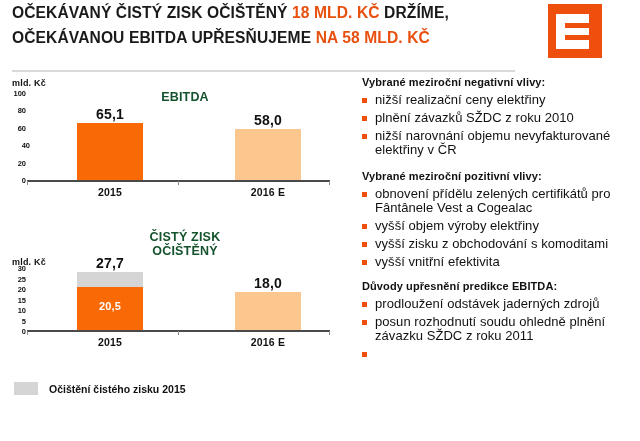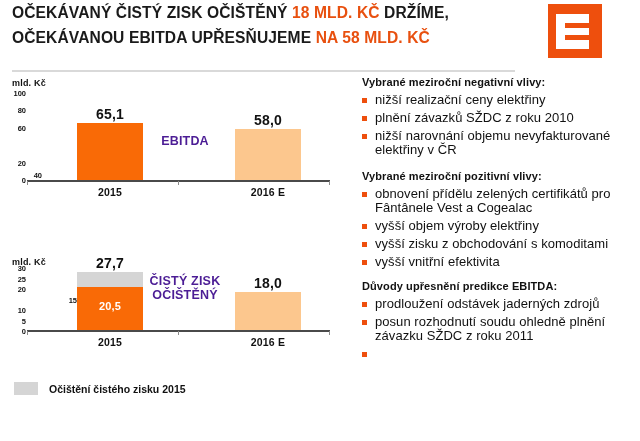--- a/index.html
+++ b/index.html
@@ -78,25 +78,24 @@
     position: absolute;
     font-size: 9px;
     font-weight: bold;
     color: #111;
     letter-spacing: 0.2px;
   }
   .chart-title {
     position: absolute;
     font-size: 12.5px;
     font-weight: bold;
-    color: #4c1d95;
+    color: #14532d;
     text-align: center;
     line-height: 14px;
     letter-spacing: 0.2px;
-    margin-top: 44px;
   }
   .plot {
     position: absolute;
     left: 27px;
     width: 303px;
   }
   .axis-line {
     position: absolute;
     left: 0;
     width: 303px;
@@ -240,21 +239,21 @@
 
 <div class="charts">
 
   <div class="chart" id="chart-ebitda">
     <div class="unit-label" style="left:12px; top:0px;">mld. Kč</div>
     <div class="chart-title" style="left:130px; top:12px; width:110px;">EBITDA</div>
 
     <div class="ytick" style="left:0px;  top:11px;">100</div>
     <div class="ytick" style="left:0px;  top:28px;">80</div>
     <div class="ytick" style="left:0px;  top:46px;">60</div>
-    <div class="ytick" style="left:16px;  top:63px;margin-top:30px;">40</div>
+    <div class="ytick" style="left:4px;  top:63px;">40</div>
     <div class="ytick" style="left:0px;  top:81px;">20</div>
     <div class="ytick" style="left:0px;  top:98px;">0</div>
 
     <div class="plot" style="top:0; height:125px;">
 
       <div class="bar bar-orange" style="left:50px; top:45px; width:66px; height:57px;"></div>
       <div class="bar bar-light" style="left:208px; top:51px; width:66px; height:51px;"></div>
 
       <div class="bar-value" style="left:50px; top:28px; width:66px;">65,1</div>
       <div class="bar-value" style="left:208px; top:34px; width:66px;">58,0</div>
@@ -271,21 +270,21 @@
 
   <div class="chart" id="chart-zisk">
     <div class="chart-title" style="left:130px; top:0px; width:110px;">ČISTÝ ZISK</div>
     <div class="chart-title" style="left:130px; top:14px; width:110px;">OČIŠTĚNÝ</div>
 
     <div class="unit-label" style="left:12px; top:27px;">mld. Kč</div>
 
     <div class="ytick" style="left:0px; top:34px;">30</div>
     <div class="ytick" style="left:0px; top:45px;">25</div>
     <div class="ytick" style="left:0px; top:55px;">20</div>
-    <div class="ytick" style="left:8px; top:66px;padding-left:43px;">15</div>
+    <div class="ytick" style="left:0px; top:66px;">15</div>
     <div class="ytick" style="left:0px; top:76px;">10</div>
     <div class="ytick" style="left:0px; top:87px;">5</div>
     <div class="ytick" style="left:0px; top:97px;">0</div>
 
     <div class="plot" style="top:0; height:120px;">
 
       <div class="bar bar-grey" style="left:50px; top:42px; width:66px; height:15px;"></div>
       <div class="bar bar-orange" style="left:50px; top:57px; width:66px; height:43px;"></div>
       <div class="bar bar-light" style="left:208px; top:62px; width:66px; height:38px;"></div>
 

